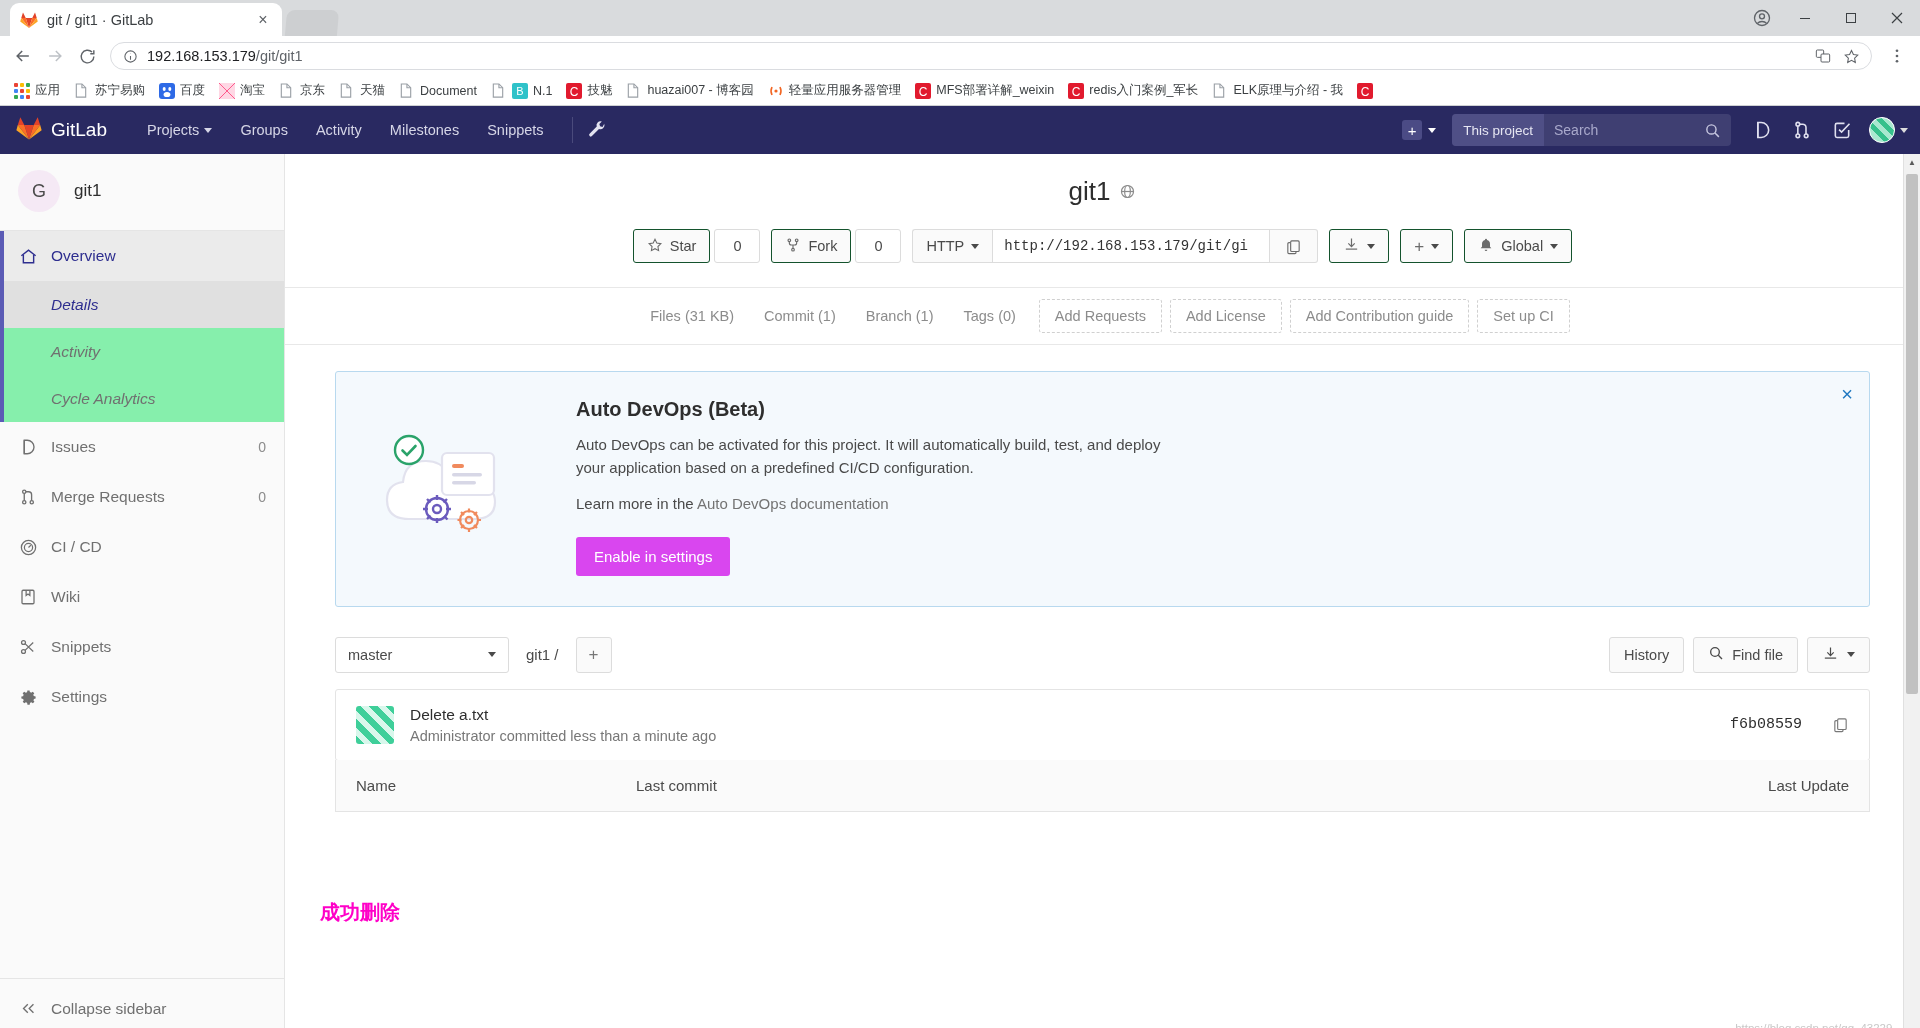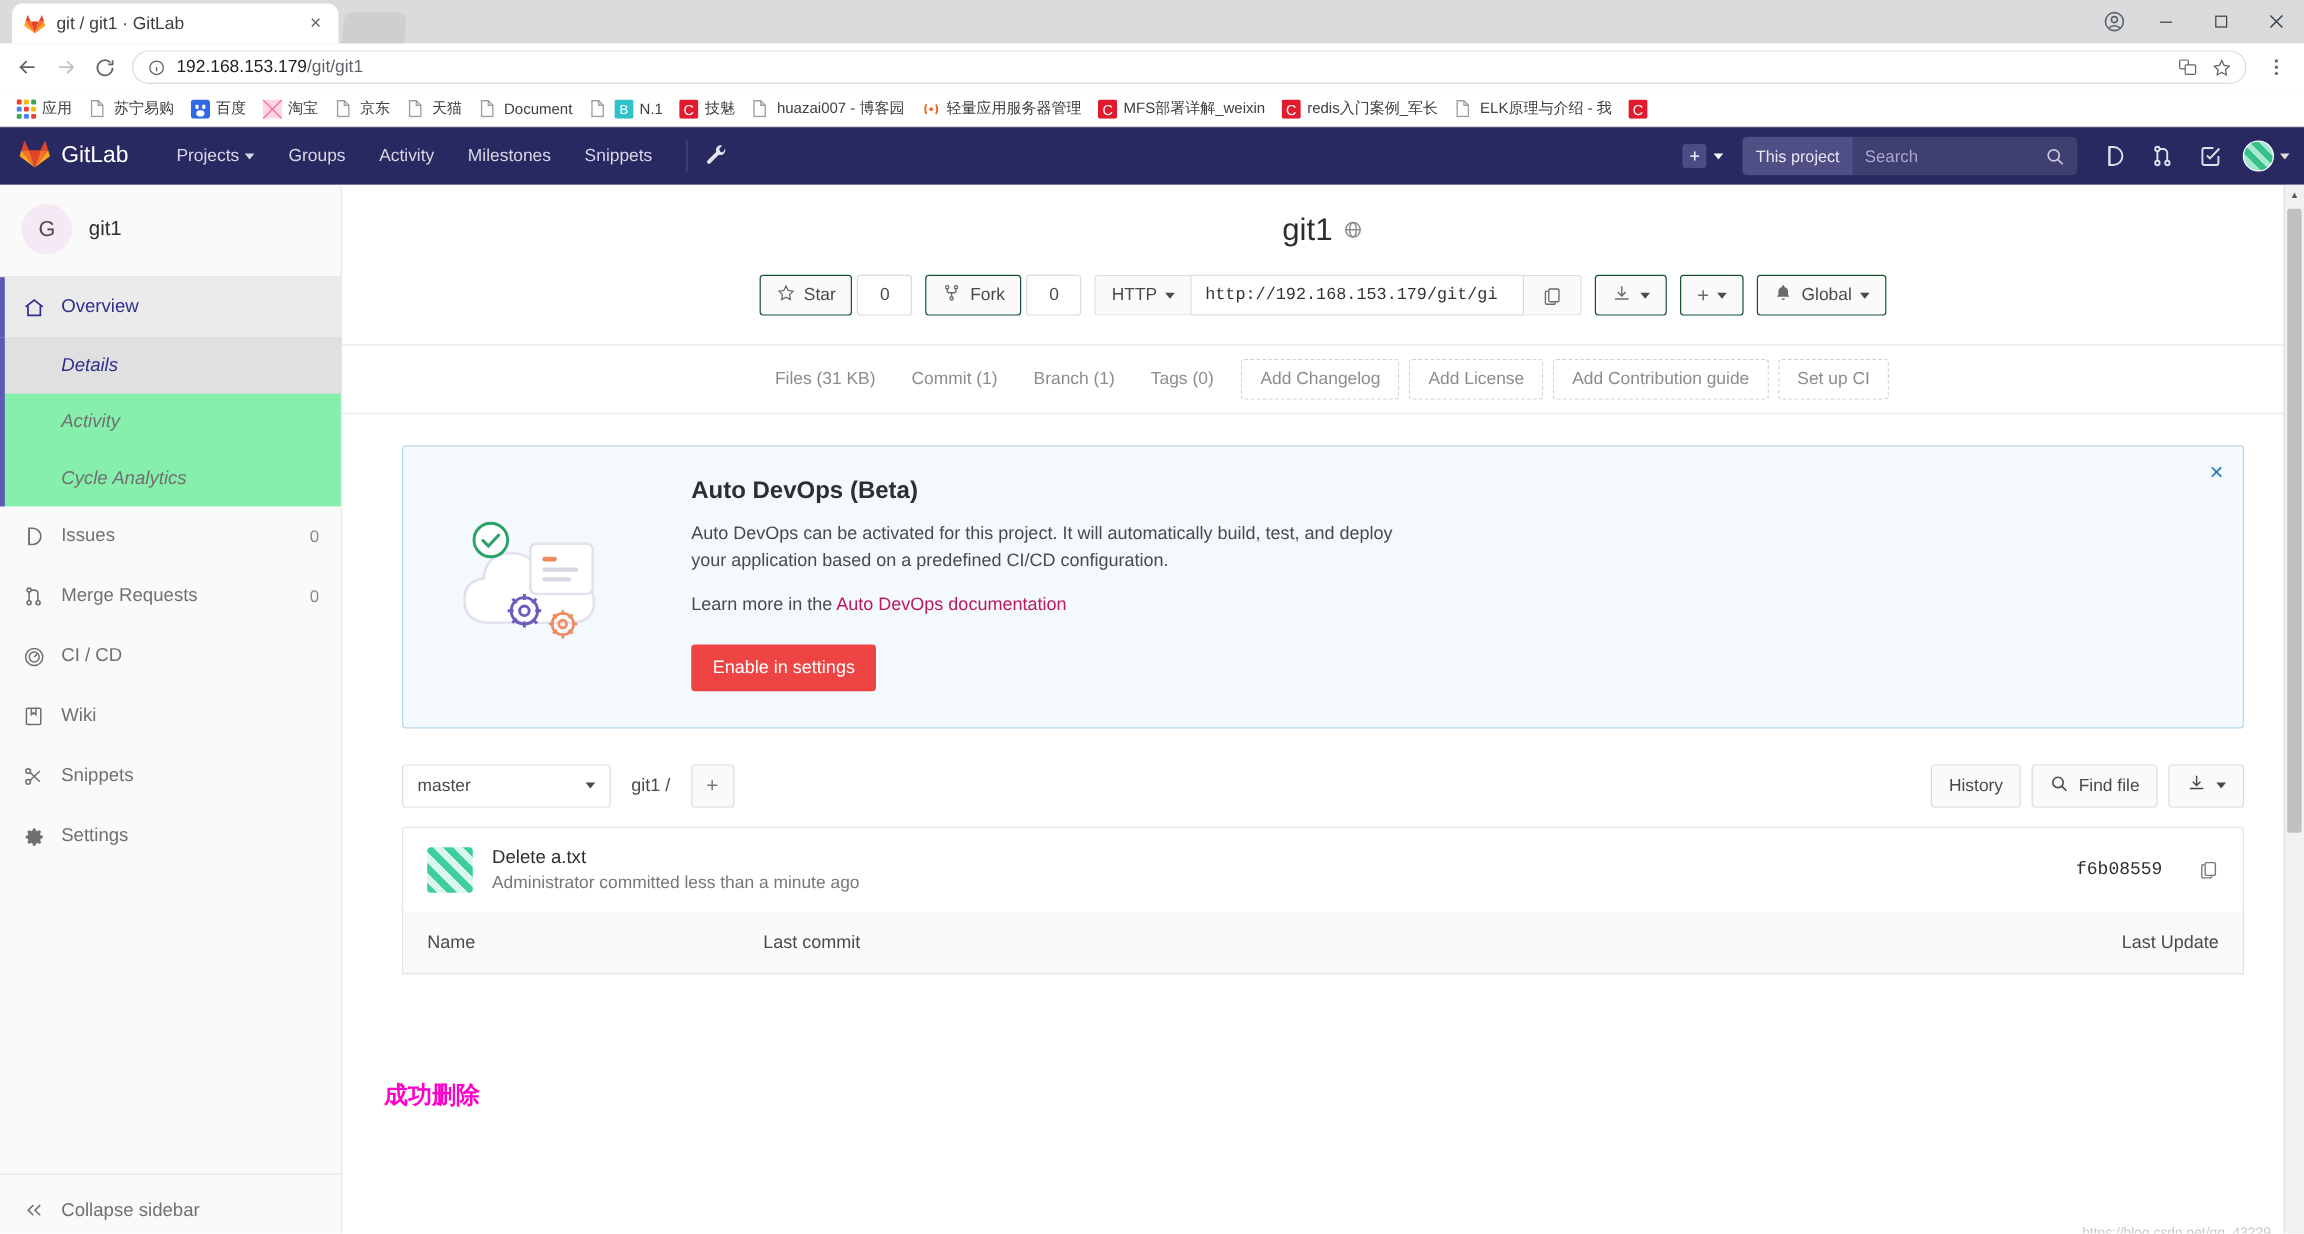--- a/index.html
+++ b/index.html
@@ -254,23 +254,23 @@
     padding: 26px 30px 30px 30px; position: relative;
   }
   .devops-close {
     position: absolute; right: 16px; top: 12px;
     color: #1f78c1; font-size: 20px; line-height: 1;
   }
   .devops-art { width: 190px; flex: none; display:flex; align-items:center; justify-content:center;}
   .devops-body { flex: 1; min-width: 0; }
   .devops-title { font-size: 20px; color: #2e2e2e; margin: 0 0 12px 0; }
   .devops-text { font-size: 15px; color: #4a4a4a; line-height: 1.55; margin: 0 0 12px 0; max-width: 600px; }
-  .devops-link { color: #be185d; }
+  .devops-link { color: #737373; }
   .devops-btn {
-    display: inline-flex; align-items: center; background: #ef4444;
+    display: inline-flex; align-items: center; background: #d946ef;
     color: #fff; border-radius: 3px; padding: 11px 18px;
     font-size: 15px; margin-top: 10px;
   }
 
   .file-toolbar {
     display: flex; align-items: center; gap: 14px; padding: 30px 0 16px 0;
   }
   .branch-select {
     width: 174px; height: 36px; border: 1px solid #dcdcdc; border-radius: 3px;
     background: #fff; display: flex; align-items: center; justify-content: space-between;
@@ -865,21 +865,21 @@
         <span>Global</span>
         <span class="caret"></span>
       </div>
     </div>
 
     <div class="tabs-row">
       <span class="stat-tab">Files (31 KB)</span>
       <span class="stat-tab">Commit (1)</span>
       <span class="stat-tab">Branch (1)</span>
       <span class="stat-tab">Tags (0)</span>
-      <span class="dash-btn">Add Changelog</span>
+      <span class="dash-btn">Add Requests</span>
       <span class="dash-btn">Add License</span>
       <span class="dash-btn">Add Contribution guide</span>
       <span class="dash-btn">Set up CI</span>
     </div>
 
     <div class="content-wrap">
 
       <div class="devops-alert">
         <span class="devops-close">×</span>
 

